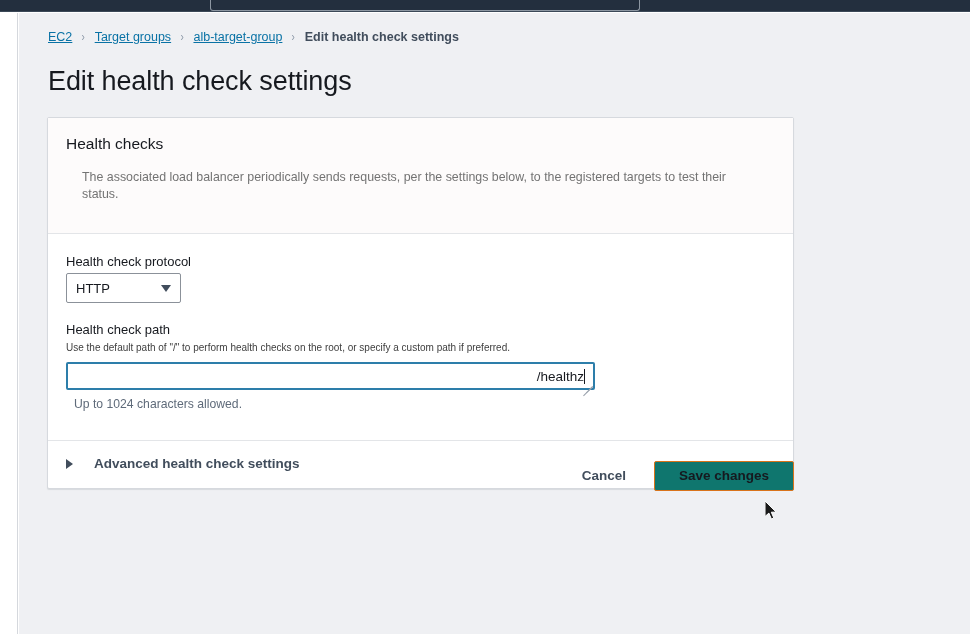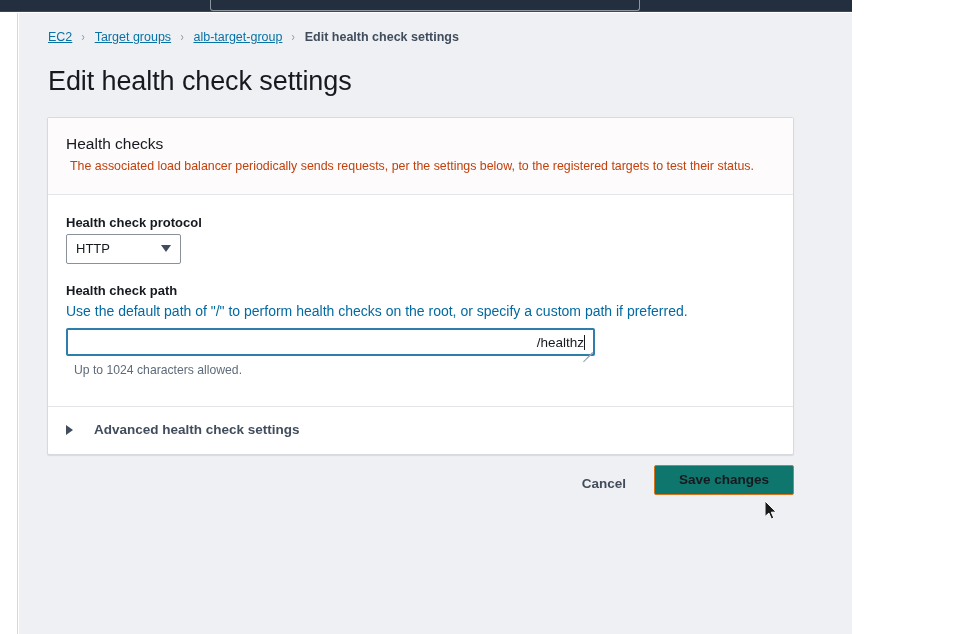--- a/index.html
+++ b/index.html
@@ -7,21 +7,21 @@
   html, body {
     margin: 0; padding: 0;
     width: 970px; height: 634px;
     overflow: hidden;
     background: #ffffff;
     font-family: "Liberation Sans", "DejaVu Sans", sans-serif;
   }
 
   #screen {
     position: relative;
-    width: 852px;
+    width: 970px;
     height: 634px;
     background: #ffffff;
     overflow: hidden;
   }
 
   
   .topbar {
     position: absolute;
     left: 0; top: 0;
     width: 970px; height: 12px;
@@ -111,41 +111,41 @@
     border-bottom: 1px solid #e3e5e8;
     padding: 17px 18px 15px 18px;
   }
   .card-header h2 {
     margin: 0 0 5px 0;
     font-size: 15.5px;
     font-weight: normal;
     color: #16191f;
   }
   .card-header p {
-    margin: 4px;
+    margin: 16px;
     font-size: 12.4px;
-    color: #c2410c;
+    color: #737373;
     line-height: 1.35;
   }
   .card-body {
     padding: 20px 18px 10px 18px;
   }
 
   
   .field { margin-bottom: 19px; }
   .field-label {
     display: block;
     font-size: 13px;
-    font-weight: bold;
+    font-weight: normal;
     color: #16191f;
     margin-bottom: 4px;
   }
   .field-desc {
-    font-size: 14px;
-    color: #0369a1;
+    font-size: 10px;
+    color: #404040;
     margin: 0 0 7px 0;
     line-height: 1.35;
   }
   .field-hint {
     font-size: 12.2px;
     color: #5f6b7a;
     margin: 7px 0 0 8px;
   }
 
   
@@ -255,21 +255,20 @@
   }
   .btn-cancel {
     font-size: 13.5px;
     font-weight: bold;
     color: #414d5c;
     background: transparent;
     border: none;
     padding: 8px 10px;
     cursor: pointer;
     font-family: inherit;
-    margin-top: 8px;
   }
   .btn-primary {
     font-size: 13.5px;
     font-weight: bold;
     color: #16191f;
     background: #0f766e;
     border: 1px solid #d9731a;
     border-radius: 2px;
     padding: 0 24px;
     height: 30px;

